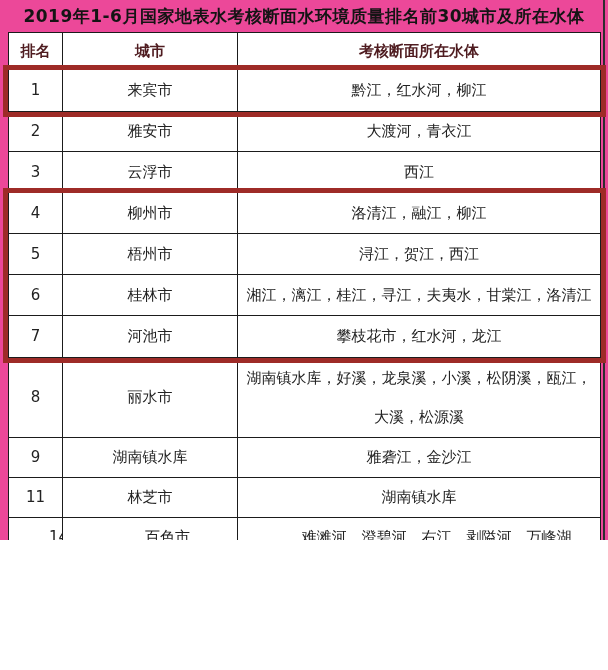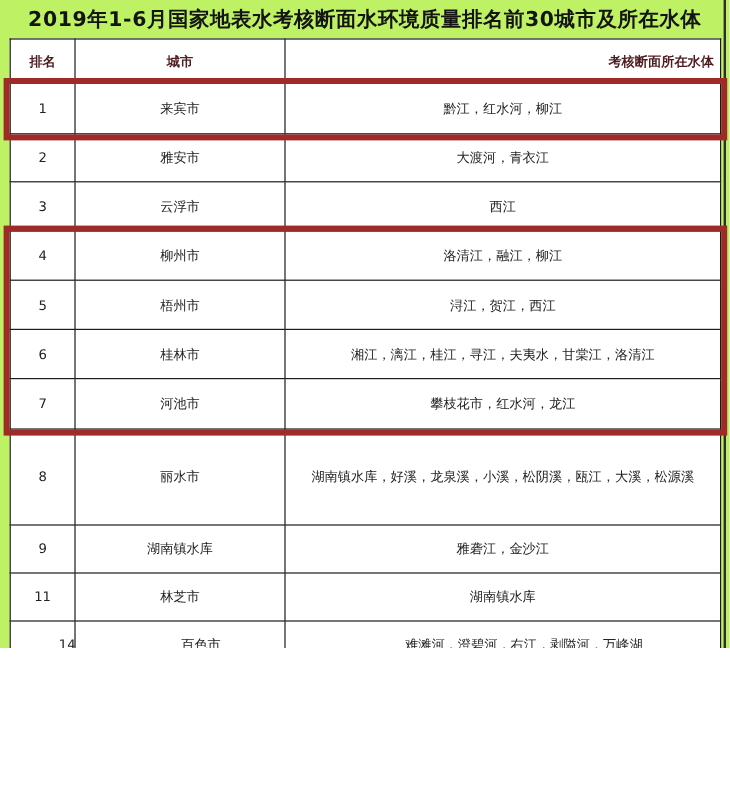--- a/index.html
+++ b/index.html
@@ -1,21 +1,21 @@
 <!DOCTYPE html>
 <html><head>
 <meta charset="utf-8">
 <style>
   html, body { margin: 0; padding: 0; }
   .page {
     position: relative;
     width: 608px;
     height: 540px;
     overflow: hidden;
-    background: #bef264;
+    background: #ec4899;
     font-family: "DejaVu Sans", sans-serif;
   }
   .title {
     position: absolute;
     top: 5px;
     left: 0;
     width: 100%;
     text-align: center;
     font-size: 17px;
     font-weight: bold;
@@ -30,21 +30,21 @@
     width: 593px;
     border-collapse: collapse;
     table-layout: fixed;
     background: #fff;
   }
   .ranking th, .ranking td {
     border: 1px solid #1b1b1b;
     text-align: center;
     vertical-align: middle;
     padding: 0 5px;
-    font-size: 11px;
+    font-size: 15px;
     overflow: hidden;
   }
   .ranking th {
     height: 36px;
     font-weight: bold;
     color: #4f1c20;
   }
   .ranking td {
     color: #222;
     line-height: 39px;
@@ -91,21 +91,21 @@
   <table class="ranking">
     <colgroup>
       <col style="width:54px">
       <col style="width:175px">
       <col>
     </colgroup>
     <thead>
       <tr>
         <th style="color: rgb(79, 28, 32);">排名</th>
         <th style="color: rgb(79, 28, 32);">城市</th>
-        <th style="color: rgb(79, 28, 32); text-align: right;">考核断面所在水体</th>
+        <th style="color: rgb(79, 28, 32);">考核断面所在水体</th>
       </tr>
     </thead>
     <tbody>
     <tr>
       <td>1</td>
       <td>来宾市</td>
       <td>黔江，红水河，柳江</td>
     </tr>
 
     <tr>

